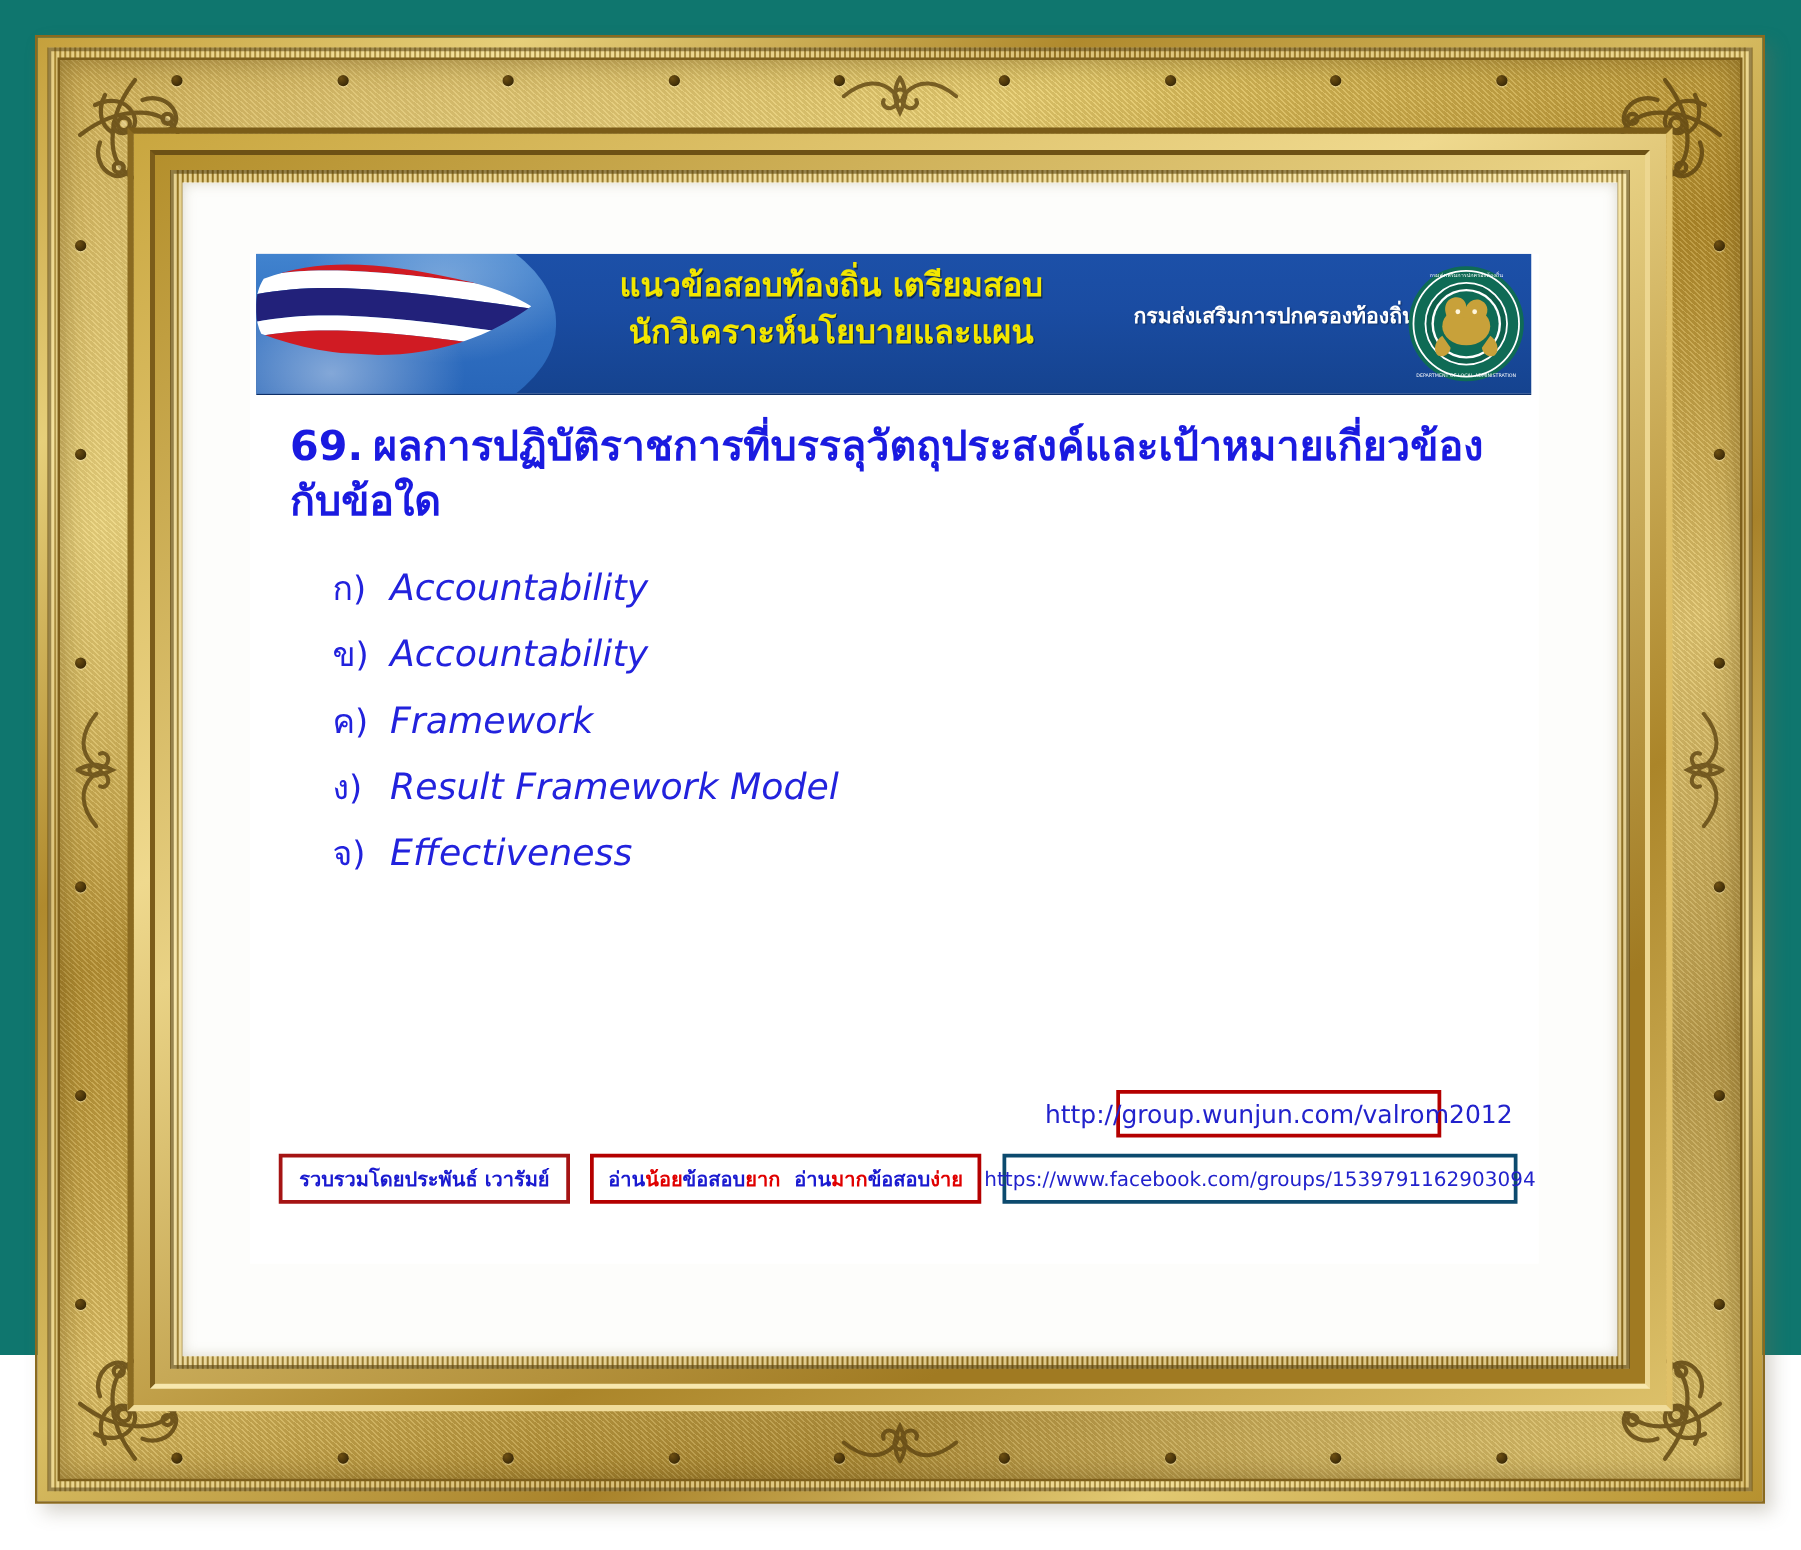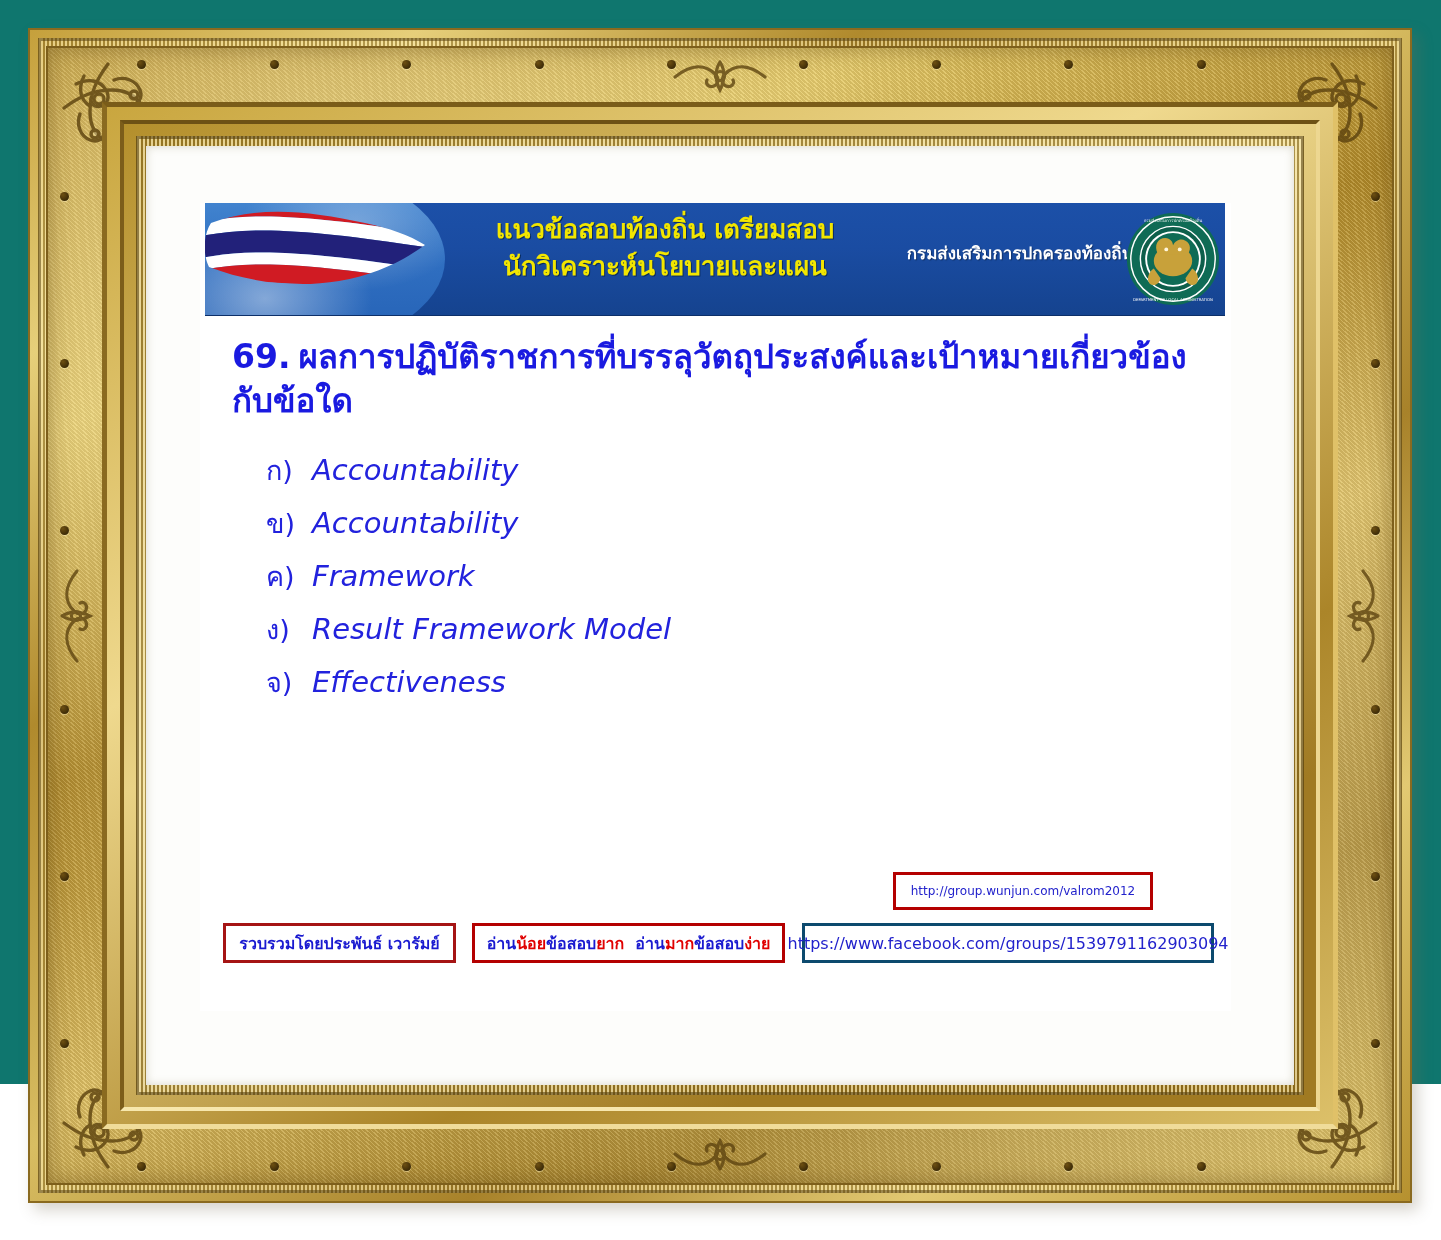--- a/index.html
+++ b/index.html
@@ -226,21 +226,21 @@
     display: flex;
     align-items: center;
     justify-content: center;
     white-space: nowrap;
   }
   .fbox-url-top {
     left: 693px; top: 669px;
     width: 260px; height: 38px;
     border: 3px solid #b40000;
     color: #2222cc;
-    font-size: 12px;
+    font-size: 20px;
   }
   .fbox-author {
     left: 23px; top: 720px;
     width: 233px; height: 40px;
     border: 3px solid #a51414;
     color: #1a1ad0;
     font-size: 16px;
     font-weight: bold;
   }
   .fbox-motto {

